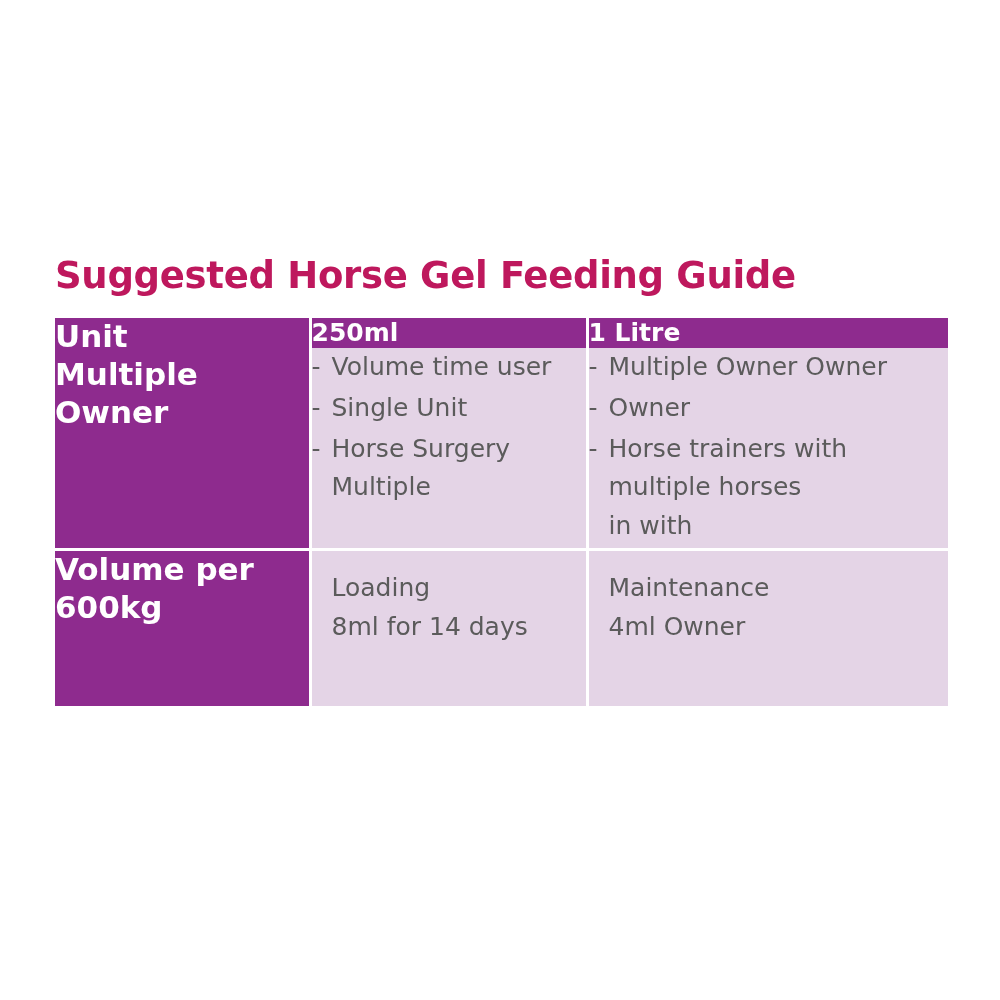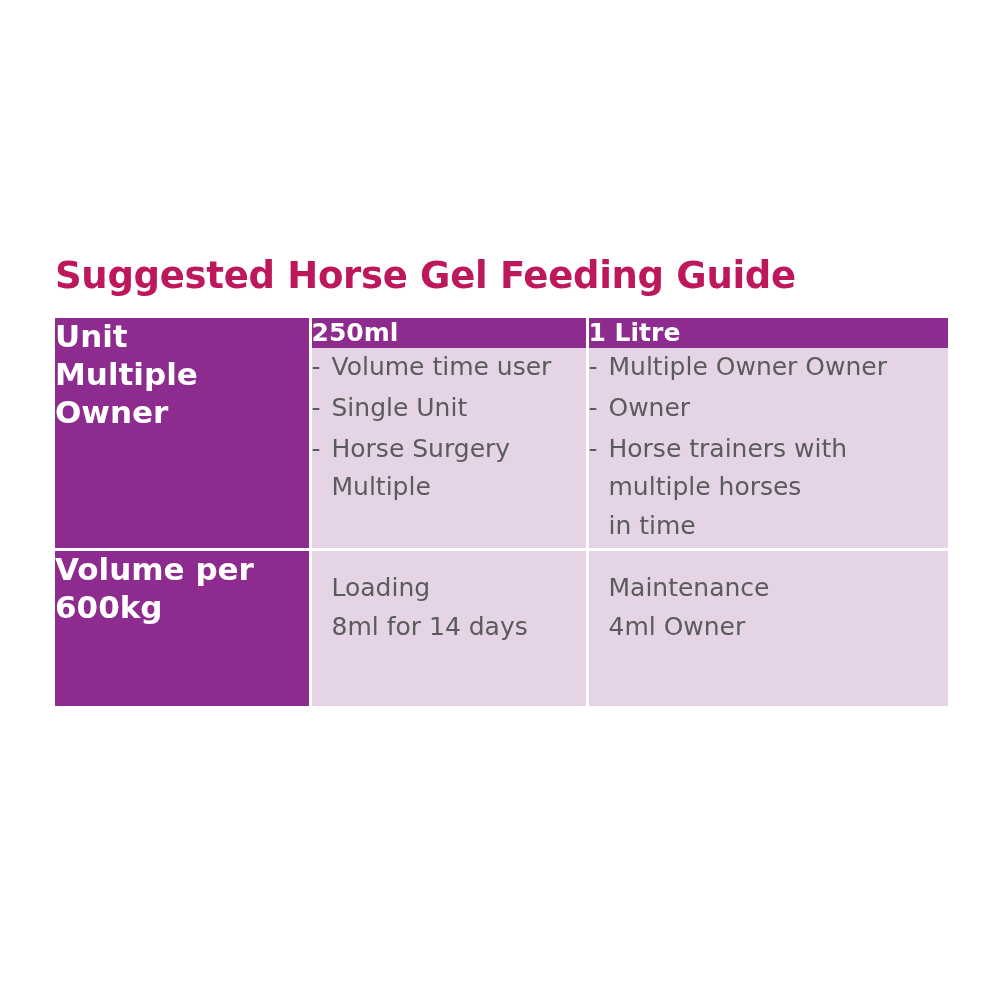--- a/index.html
+++ b/index.html
@@ -157,21 +157,21 @@
               <span class="cont">Multiple Owner Owner</span>
             </li>
             <li>
               <span class="dash">-</span>
               <span class="cont">Owner</span>
             </li>
             <li>
               <span class="dash">-</span>
               <span class="cont">Horse trainers with</span>
               <span class="cont">multiple horses</span>
-              <span class="cont">in time</span>
+              <span class="cont">in with</span>
             </li>
           </ul>
         </td>
       </tr>
 
       <tr>
         <td class="label-cell last">
           <span class="plain-line">Volume per</span>
           <span class="plain-line">600kg</span>
         </td>

